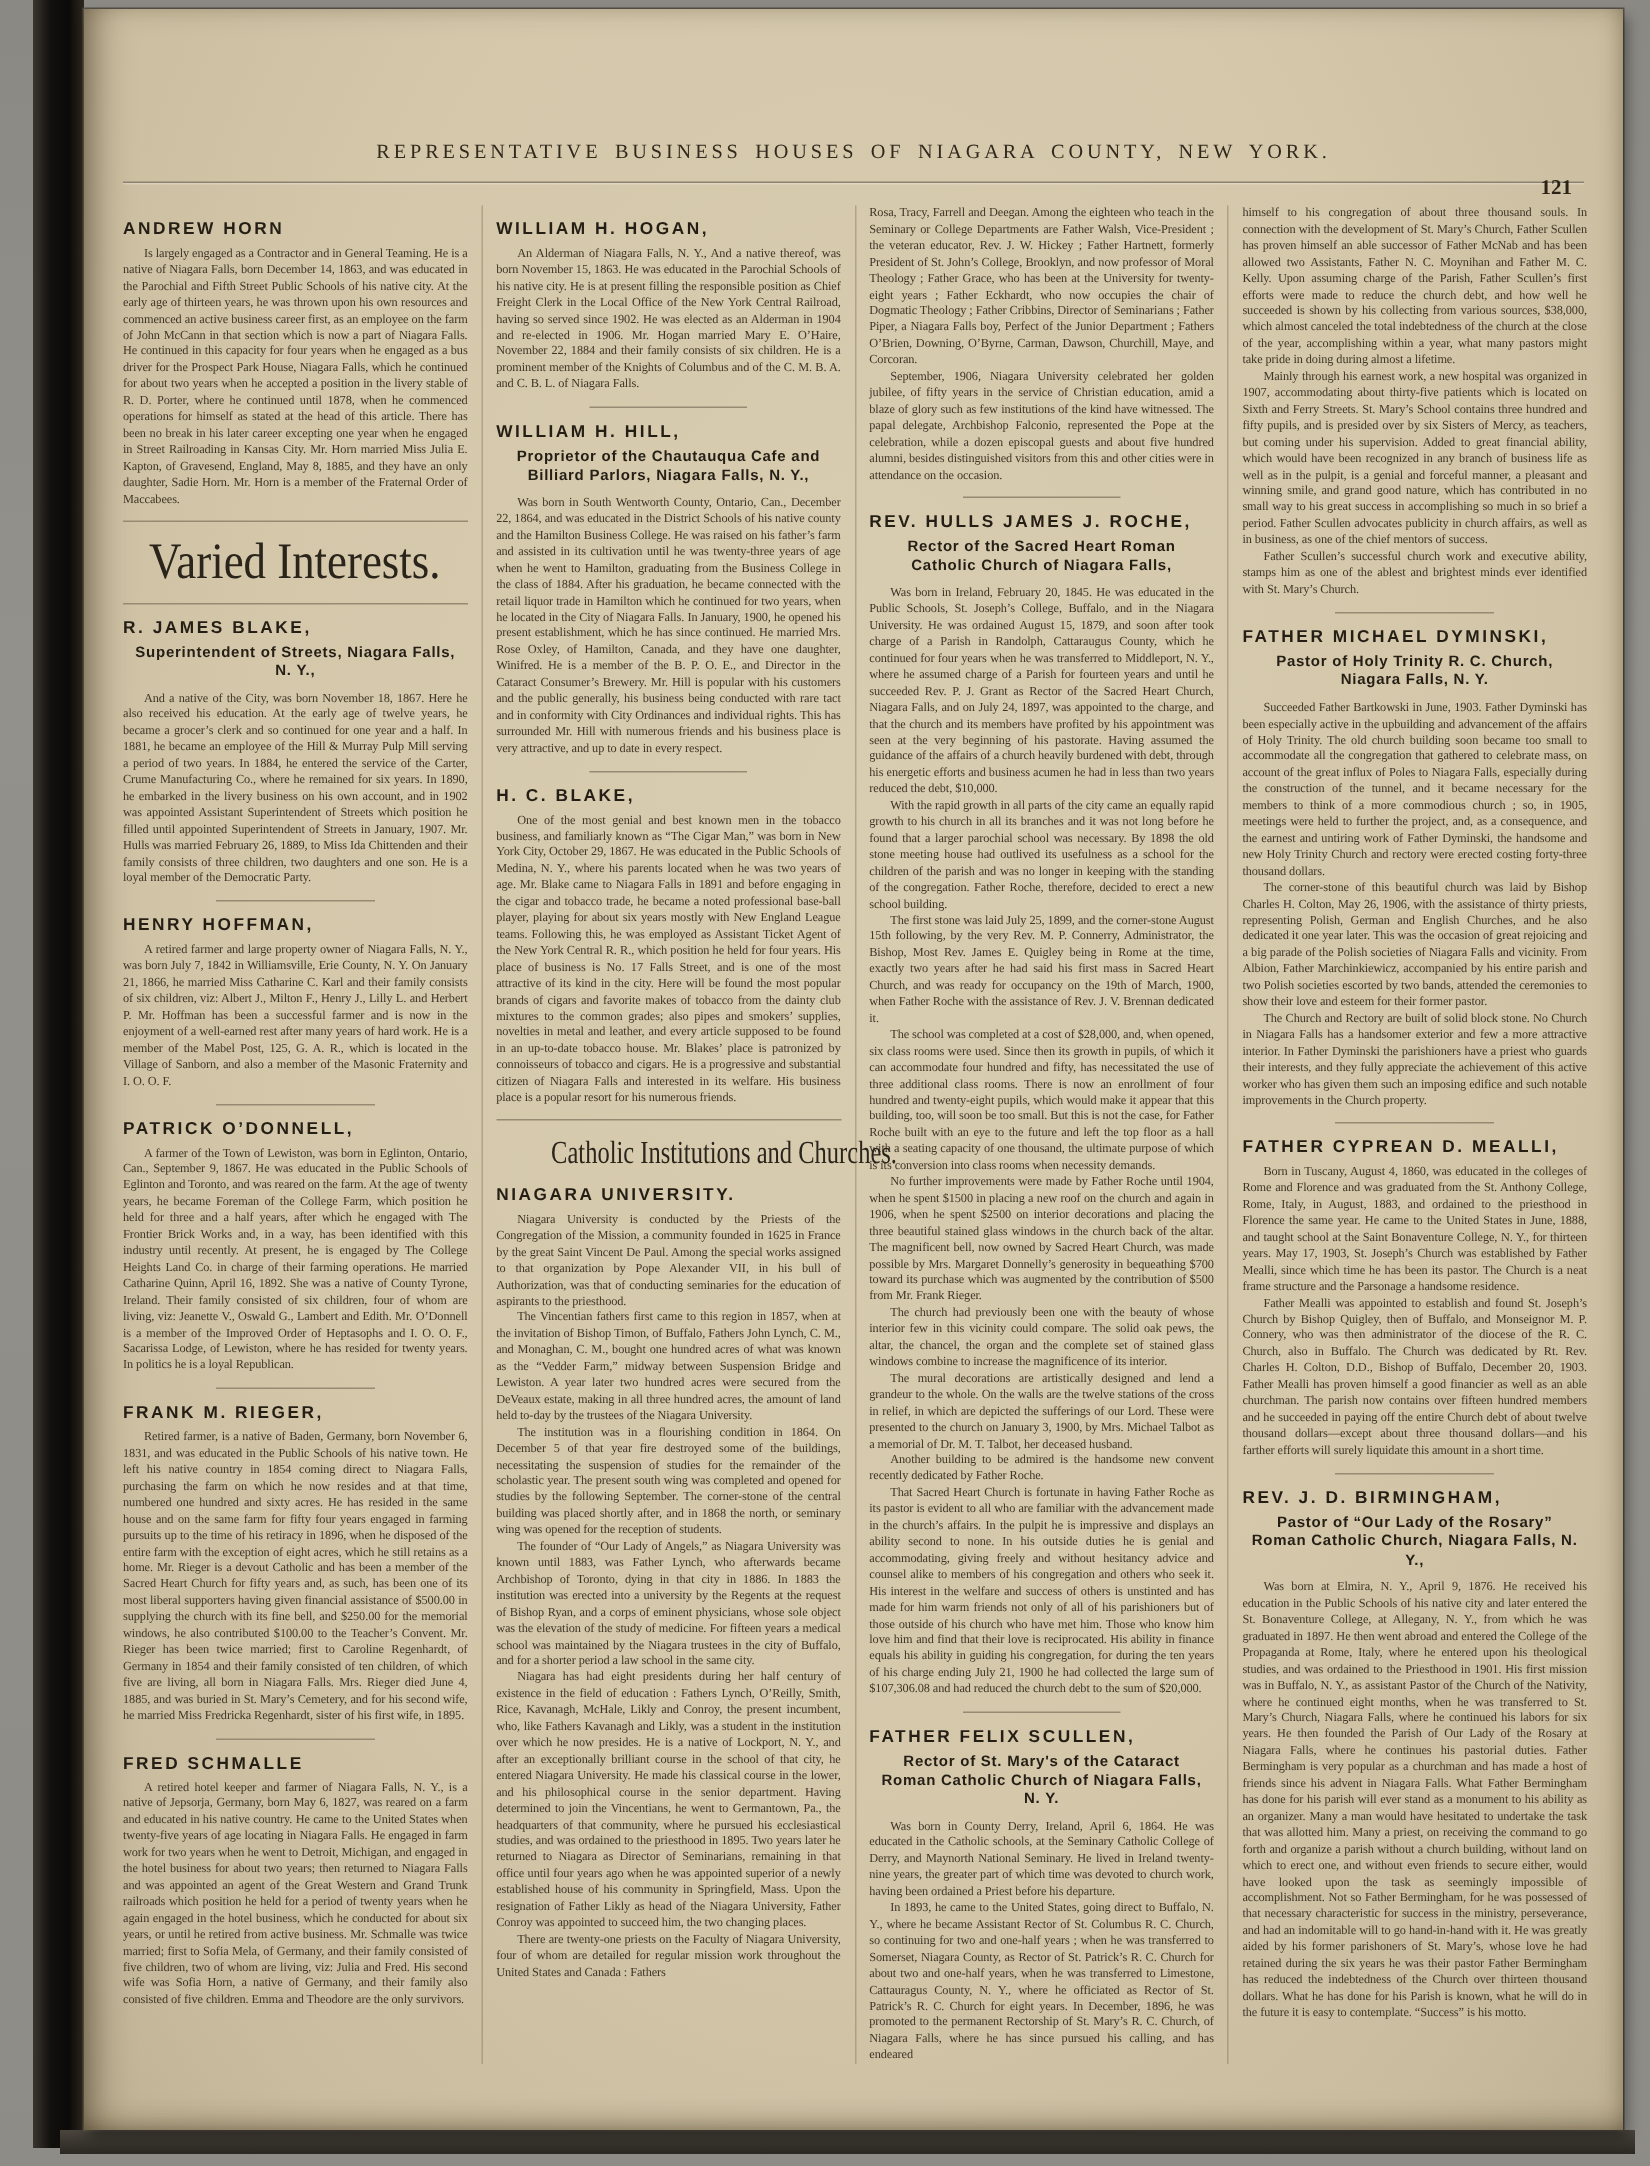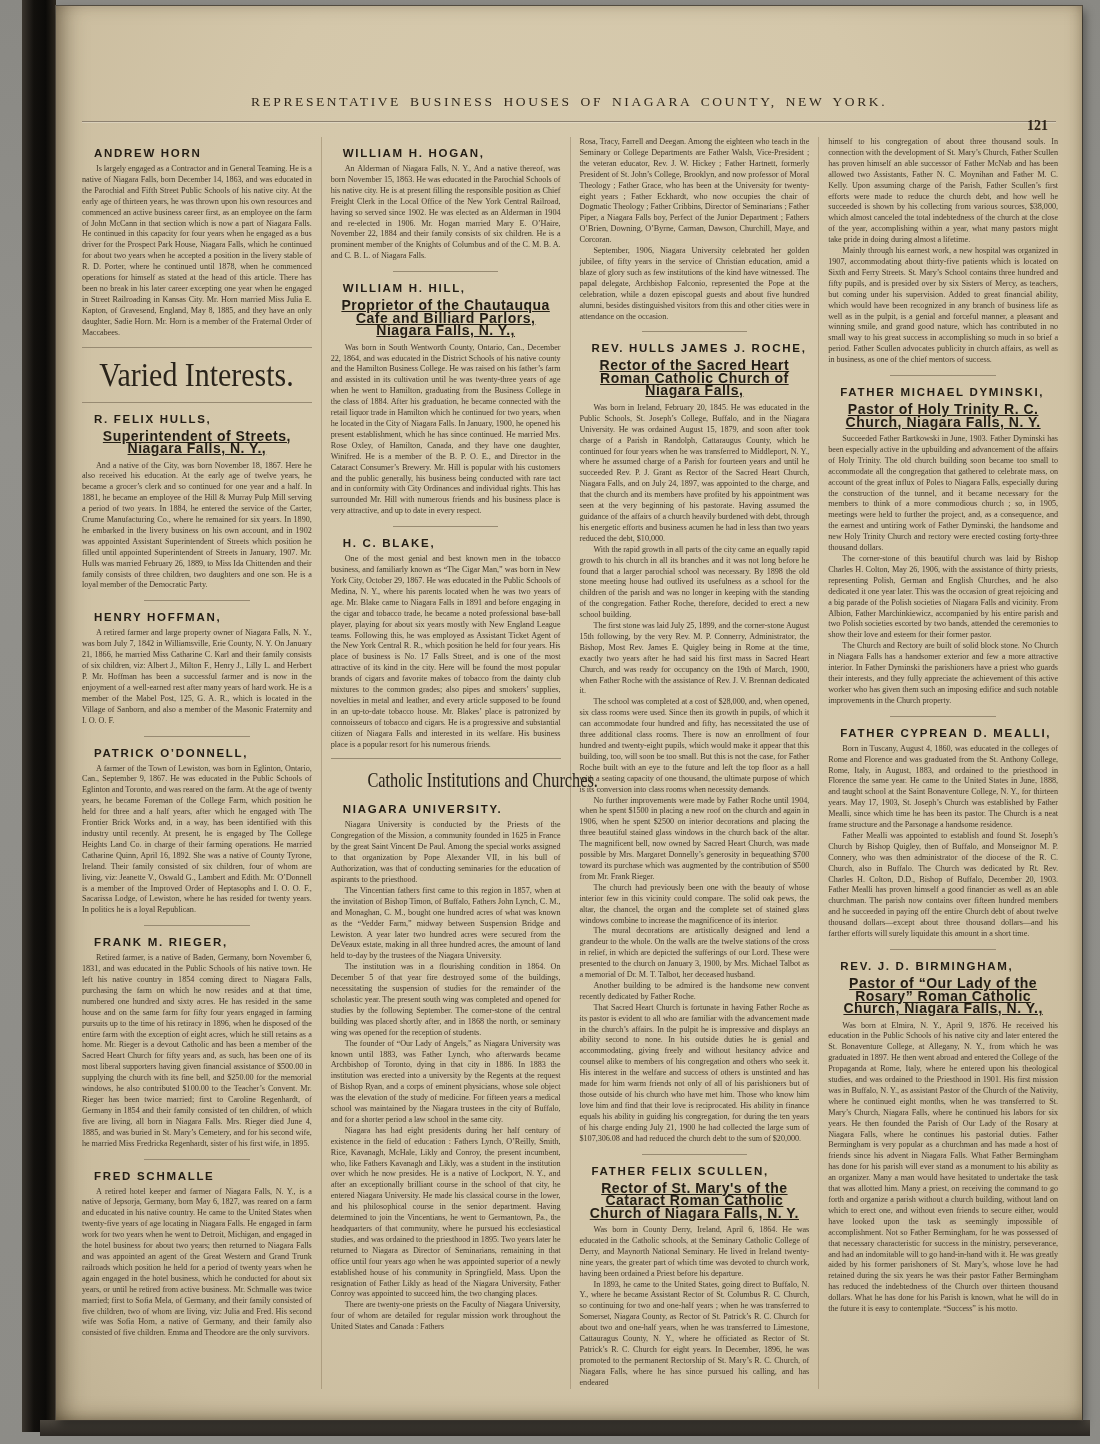--- a/index.html
+++ b/index.html
@@ -21,24 +21,24 @@
   .page-number{position:absolute;right:34px;top:-2px;font-size:14px;font-weight:bold;color:#2c2317;margin-top:28px;}
   .header-rule{height:1px;background:#8d8170;margin:11px 26px 0 26px;
         box-shadow:0 1px 0 rgba(255,255,255,.25);}
   .columns{display:flex;margin:15px 22px 0 24px;align-items:stretch;}
   .column{flex:1 1 0;padding:0 9px;min-width:0;}
   .column:first-child{padding-left:2px;}
   .column:last-child{padding-right:2px;}
   .column:not(:last-child){border-right:1px solid rgba(125,105,75,.40);}
   .entry{margin:0;}
   .entry-title{font-family:"Liberation Sans","DejaVu Sans",sans-serif;font-weight:bold;
-        font-size:11.5px;letter-spacing:1.7px;color:#241e15;margin:10px 0 5px 12px;}
+        font-size:11.5px;letter-spacing:1.7px;color:#241e15;margin:10px 0 5px 0;}
   .entry-subtitle{font-family:"Liberation Sans","DejaVu Sans",sans-serif;font-weight:bold;
-        font-size:14px;letter-spacing:.5px;color:#241e15;text-align:center;
-        line-height:12.5px;margin:1px 6px 6px 6px;text-decoration:underline;}
+        font-size:10px;letter-spacing:.5px;color:#241e15;text-align:center;
+        line-height:12.5px;margin:1px 6px 6px 6px;}
   .body-p{font-size:8.2px;line-height:10.9px;letter-spacing:-0.05px;color:#3f3527;
         text-align:justify;margin:0;text-indent:14px;}
   .body-p.flush{text-indent:0;}
   .display{text-align:center;color:#2a241b;overflow:visible;white-space:nowrap;}
   .display span{display:inline-block;transform-origin:50% 50%;}
   .display-large{font-size:34px;margin:8px 0 6px 0;}
   .display-large span{transform:scaleX(.88);}
   .display-medium{font-size:21.5px;margin:9px 0 3px 0;}
   .display-medium span{transform:scaleX(.76);}
   .rule{height:1px;background:#978a72;}
@@ -60,21 +60,21 @@
     <div class="columns">
         <div class="column">
           <section class="entry">
             <h3 class="entry-title">ANDREW HORN</h3>
             <p class="body-p">Is largely engaged as a Contractor and in General Teaming.  He is a native of Niagara Falls, born December 14, 1863, and was educated in the Parochial and Fifth Street Public Schools of his native city.  At the early age of thirteen years, he was thrown upon his own resources and commenced an active business career first, as an employee on the farm of John McCann in that section which is now a part of Niagara Falls.  He continued in this capacity for four years when he engaged as a bus driver for the Prospect Park House, Niagara Falls, which he continued for about two years when he accepted a position in the livery stable of R. D. Porter, where he continued until 1878, when he commenced operations for himself as stated at the head of this article.  There has been no break in his later career excepting one year when he engaged in Street Railroading in Kansas City.  Mr. Horn married Miss Julia E. Kapton, of Gravesend, England, May 8, 1885, and they have an only daughter, Sadie Horn.  Mr. Horn is a member of the Fraternal Order of Maccabees.</p>
           </section>
           <div class="rule rule-full"></div>
           <div class="display display-large"><span>Varied Interests.</span></div>
           <div class="rule rule-full"></div>
           <section class="entry">
-            <h3 class="entry-title">R. FELIX HULLS,</h3>
+            <h3 class="entry-title">R. JAMES BLAKE,</h3>
             <div class="entry-subtitle">Superintendent of Streets, Niagara Falls, N. Y.,</div>
             <p class="body-p">And a native of the City, was born November 18, 1867.  Here he also received his education.  At the early age of twelve years, he became a grocer’s clerk and so continued for one year and a half.  In 1881, he became an employee of the Hill &amp; Murray Pulp Mill serving a period of two years.  In 1884, he entered the service of the Carter, Crume Manufacturing Co., where he remained for six years.  In 1890, he embarked in the livery business on his own account, and in 1902 was appointed Assistant Superintendent of Streets which position he filled until appointed Superintendent of Streets in January, 1907.  Mr. Hulls was married February 26, 1889, to Miss Ida Chittenden and their family consists of three children, two daughters and one son.  He is a loyal member of the Democratic Party.</p>
           </section>
           <div class="rule rule-short"></div>
           <section class="entry">
             <h3 class="entry-title">HENRY HOFFMAN,</h3>
             <p class="body-p">A retired farmer and large property owner of Niagara Falls, N. Y., was born July 7, 1842 in Williamsville, Erie County, N. Y.  On January 21, 1866, he married Miss Catharine C. Karl and their family consists of six children, viz: Albert J., Milton F., Henry J., Lilly L. and Herbert P.  Mr. Hoffman has been a successful farmer and is now in the enjoyment of a well-earned rest after many years of hard work.  He is a member of the Mabel Post, 125, G. A. R., which is located in the Village of Sanborn, and also a member of the Masonic Fraternity and I. O. O. F.</p>
           </section>
           <div class="rule rule-short"></div>
           <section class="entry">
@@ -144,20 +144,21 @@
             <h3 class="entry-title">FATHER FELIX SCULLEN,</h3>
             <div class="entry-subtitle">Rector of St. Mary's of the Cataract Roman Catholic Church of Niagara Falls, N. Y.</div>
             <p class="body-p">Was born in County Derry, Ireland, April 6, 1864. He was educated in the Catholic schools, at the Seminary Catholic College of Derry, and Maynorth National Seminary.  He lived in Ireland twenty-nine years, the greater part of which time was devoted to church work, having been ordained a Priest before his departure.</p>
             <p class="body-p">In 1893, he came to the United States, going direct to Buffalo, N. Y., where he became Assistant Rector of St. Columbus R. C. Church, so continuing for two and one-half years ; when he was transferred to Somerset, Niagara County, as Rector of St. Patrick’s R. C. Church for about two and one-half years, when he was transferred to Limestone, Cattauragus County, N. Y., where he officiated as Rector of St. Patrick’s R. C. Church for eight years.  In December, 1896, he was promoted to the permanent Rectorship of St. Mary’s R. C. Church, of Niagara Falls, where he has since pursued his calling, and has endeared</p>
           </section>
         </div>
         <div class="column">
           <section class="entry">
             <p class="body-p flush">himself to his congregation of about three thousand souls. In connection with the development of St. Mary’s Church, Father Scullen has proven himself an able successor of Father McNab and has been allowed two Assistants, Father N. C. Moynihan and Father M. C. Kelly.  Upon assuming charge of the Parish, Father Scullen’s first efforts were made to reduce the church debt, and how well he succeeded is shown by his collecting from various sources, $38,000, which almost canceled the total indebtedness of the church at the close of the year, accomplishing within a year, what many pastors might take pride in doing during almost a lifetime.</p>
             <p class="body-p">Mainly through his earnest work, a new hospital was organized in 1907, accommodating about thirty-five patients which is located on Sixth and Ferry Streets. St. Mary’s School contains three hundred and fifty pupils, and is presided over by six Sisters of Mercy, as teachers, but coming under his supervision.  Added to great financial ability, which would have been recognized in any branch of business life as well as in the pulpit, is a genial and forceful manner, a pleasant and winning smile, and grand good nature, which has contributed in no small way to his great success in accomplishing so much in so brief a period.  Father Scullen advocates publicity in church affairs, as well as in business, as one of the chief mentors of success.</p>
+            <p class="body-p">Father Scullen’s successful church work and executive ability, stamps him as one of the ablest and brightest minds ever identified with St. Mary’s Church.</p>
           </section>
           <div class="rule rule-short"></div>
           <section class="entry">
             <h3 class="entry-title">FATHER MICHAEL DYMINSKI,</h3>
             <div class="entry-subtitle">Pastor of Holy Trinity R. C. Church, Niagara Falls, N. Y.</div>
             <p class="body-p">Succeeded Father Bartkowski in June, 1903.  Father Dyminski has been especially active in the upbuilding and advancement of the affairs of Holy Trinity.  The old church building soon became too small to accommodate all the congregation that gathered to celebrate mass, on account of the great influx of Poles to Niagara Falls, especially during the construction of the tunnel, and it became necessary for the members to think of a more commodious church ; so, in 1905, meetings were held to further the project, and, as a consequence, and the earnest and untiring work of Father Dyminski, the handsome and new Holy Trinity Church and rectory were erected costing forty-three thousand dollars.</p>
             <p class="body-p">The corner-stone of this beautiful church was laid by Bishop Charles H. Colton, May 26, 1906, with the assistance of thirty priests, representing Polish, German and English Churches, and he also dedicated it one year later. This was the occasion of great rejoicing and a big parade of the Polish societies of Niagara Falls and vicinity.  From Albion, Father Marchinkiewicz, accompanied by his entire parish and two Polish societies escorted by two bands, attended the ceremonies to show their love and esteem for their former pastor.</p>
             <p class="body-p">The Church and Rectory are built of solid block stone. No Church in Niagara Falls has a handsomer exterior and few a more attractive interior.  In Father Dyminski the parishioners have a priest who guards their interests, and they fully appreciate the achievement of this active worker who has given them such an imposing edifice and such notable improvements in the Church property.</p>
           </section>
           <div class="rule rule-short"></div>

